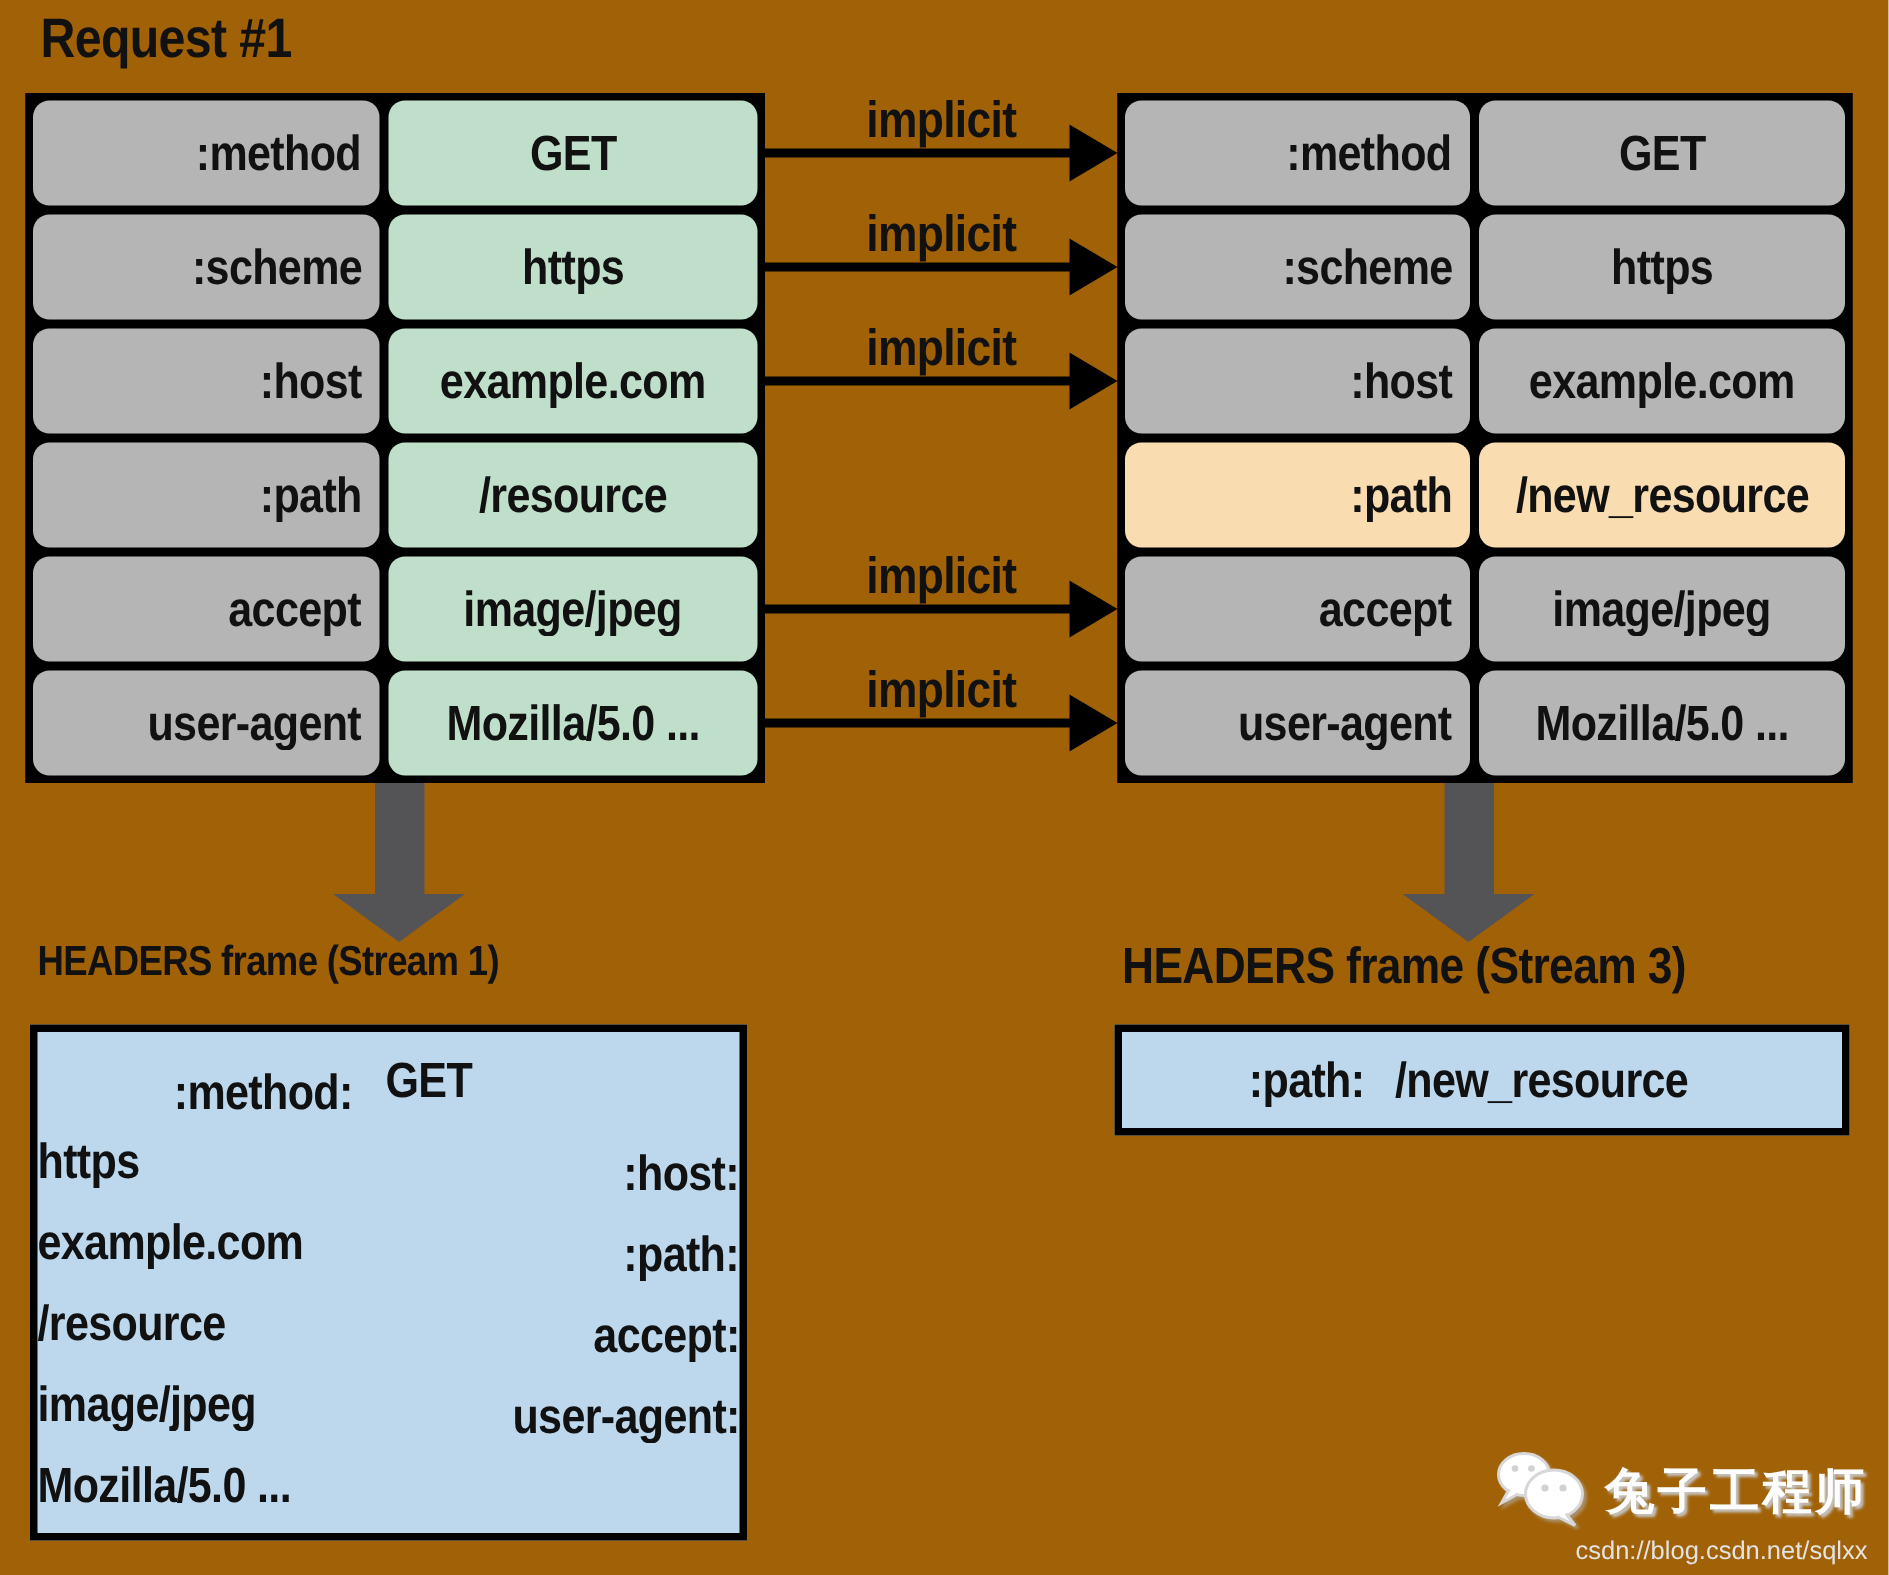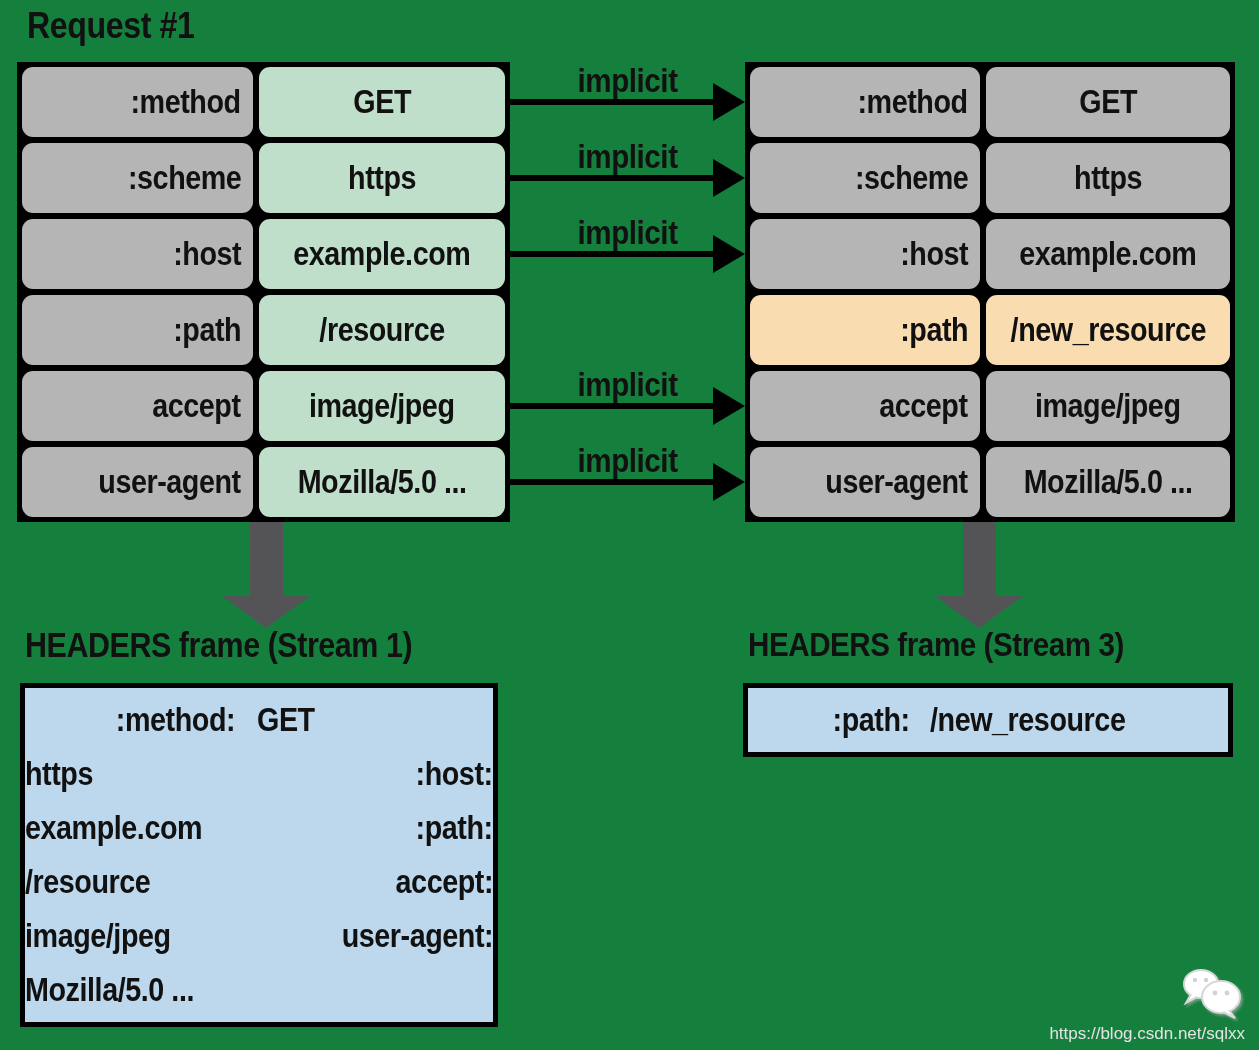--- a/index.html
+++ b/index.html
@@ -1,17 +1,17 @@
 <!DOCTYPE html>
 <html><head>
 <meta charset="utf-8">
 <style>
   html,body { margin:0; padding:0; background:#fff; }
   #canvas {
-    position:relative; width:1259px; height:1050px; background:#15803d;
+    position:relative; width:1259px; height:1050px; background:#a16207;
     font-family:"Liberation Sans", sans-serif; overflow:hidden;
   }
 
   
   .cond { display:inline-block; transform:scaleX(0.87); letter-spacing:-0.5px; white-space:nowrap; }
   .o-r { transform-origin:right center; }
   .o-c { transform-origin:center center; }
   .o-l { transform-origin:left center; }
 
   .dtitle { position:absolute; font-size:37px; font-weight:bold; color:#111; line-height:1.1; }
@@ -39,21 +39,21 @@
   .da-shaft { position:absolute; top:522px; width:33px; height:74px; background:var(--arrow-gray); }
   .da-head  { position:absolute; top:596px; width:0; height:0;
               border-left:44px solid transparent; border-right:44px solid transparent;
               border-top:32px solid var(--arrow-gray); }
 
   
   .bluebox { position:absolute; background:var(--box-blue); border:5px solid #000; box-sizing:border-box; }
   #frame1-box { left:20px; top:683px; width:478px; height:344px;
                 display:grid; grid-template-columns:210px 1fr; column-gap:22px;
                 align-content:center; }
-  #frame1-box .bkey { text-align:right; font-size:33px; font-weight:bold; height:54px; display:flex; align-items:center; justify-content:flex-end; color:#111;padding-left:31px; }
+  #frame1-box .bkey { text-align:right; font-size:33px; font-weight:bold; height:54px; display:flex; align-items:flex-end; justify-content:flex-end; color:#111;padding-left:31px; }
   #frame1-box .bval { text-align:left;  font-size:33px; font-weight:bold; height:54px; display:flex; align-items:center; color:#111; }
   #frame3-box { left:743px; top:683px; width:490px; height:74px;
                 display:flex; align-items:center; justify-content:center; gap:20px;
                 font-size:33px; font-weight:bold; color:#111; }
 
   
   .watermark { position:absolute; right:14px; bottom:6px; text-align:right; }
   .wm-row { display:flex; align-items:center; justify-content:flex-end; gap:10px; }
   .wm-name { font-size:33px; font-weight:bold; color:#fdfdfd; text-shadow:2px 2px 2px #c6c6c6; letter-spacing:2px; }
   .wm-url  { font-size:17px; color:#e3e3e3; margin-top:1px; }
@@ -175,21 +175,21 @@
 
   <div>
     <div class="da-shaft" style="left:250px;"></div>
     <div class="da-head" style="left:222px;"></div>
   </div>
   <div>
     <div class="da-shaft" style="left:963px;"></div>
     <div class="da-head" style="left:935px;"></div>
   </div>
 
-  <div class="dtitle" style="left:25px; top:626px; font-size:35px;">
+  <div class="dtitle" style="left:25px; top:626px; font-size:28px;">
     <span class="cond o-l">HEADERS frame (Stream 1)</span>
   </div>
   <div class="bluebox" id="frame1-box">
       <div class="bkey">
         <span class="cond o-r">:method:</span>
       </div>
       <div class="bval">
         <span class="cond o-l">GET</span>
       </div>
       <div class="bval">
@@ -242,17 +242,18 @@
             <path d="M50 43 L56 51 L44 45" fill="none"></path>
           </g>
           <g fill="#d2d2d2" stroke="none">
             <circle cx="16" cy="13" r="2.2"></circle>
             <circle cx="27" cy="13" r="2.2"></circle>
             <circle cx="36" cy="26" r="2.4"></circle>
             <circle cx="48" cy="26" r="2.4"></circle>
           </g>
         </svg>
       </span>
-    </div>
-    <div class="wm-url">https://blog.csdn.net/sqlxx</div>
+      <span class="wm-name">兔子工程师</span>
+    </div>
+    <div class="wm-url">csdn://blog.csdn.net/sqlxx</div>
   </div>
 
 </div>
 
 </body></html>

